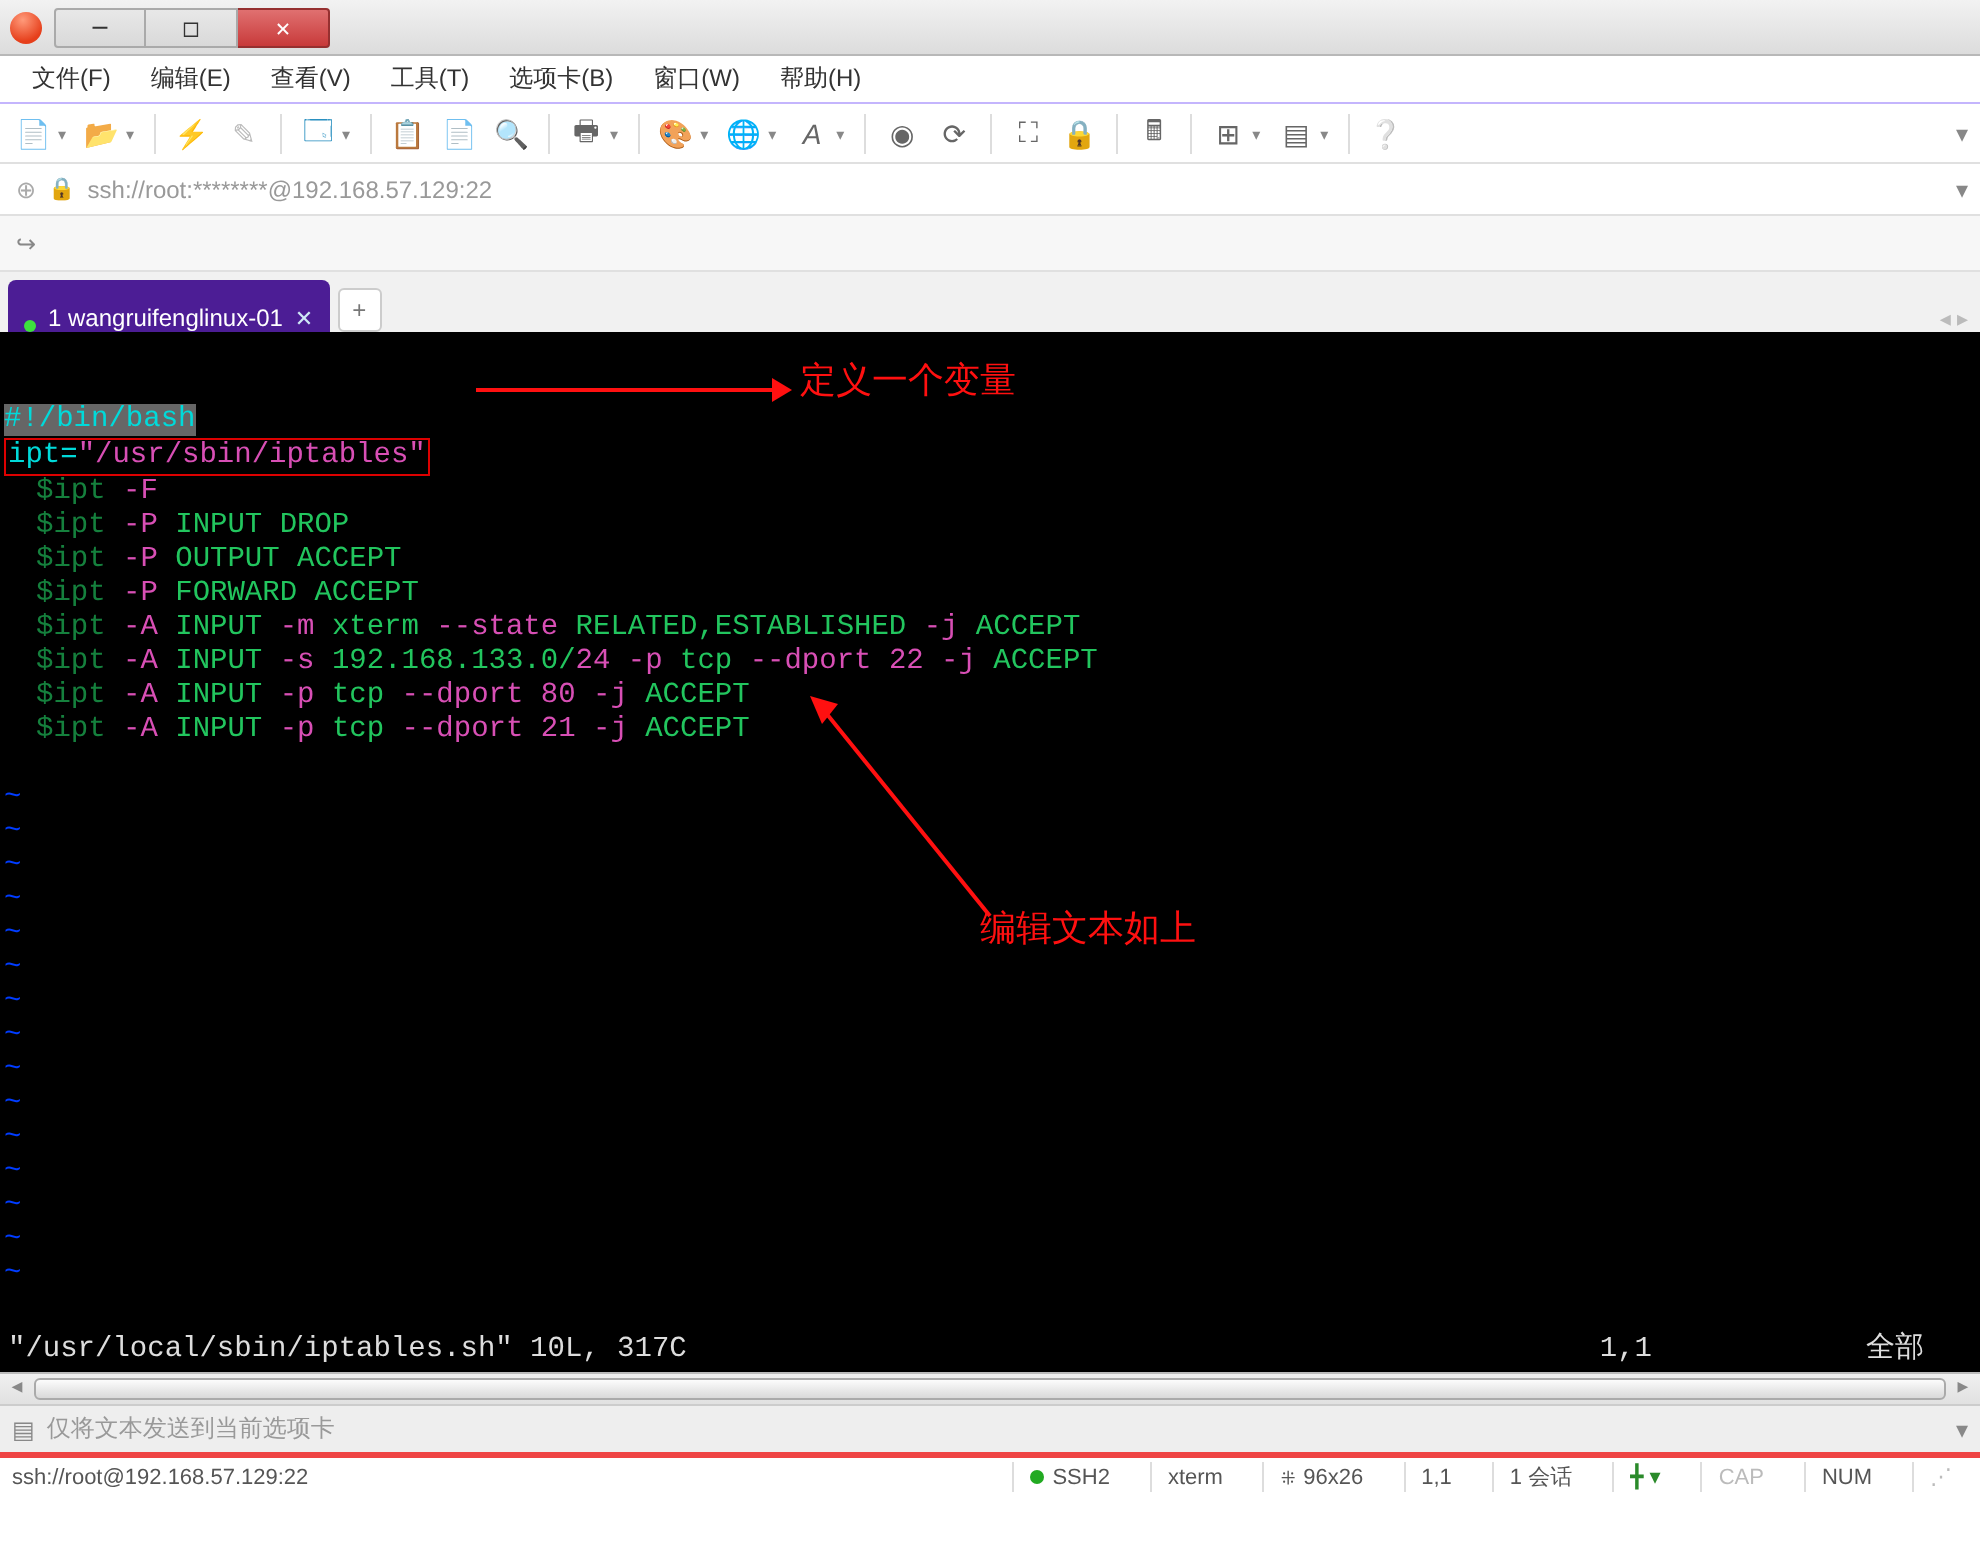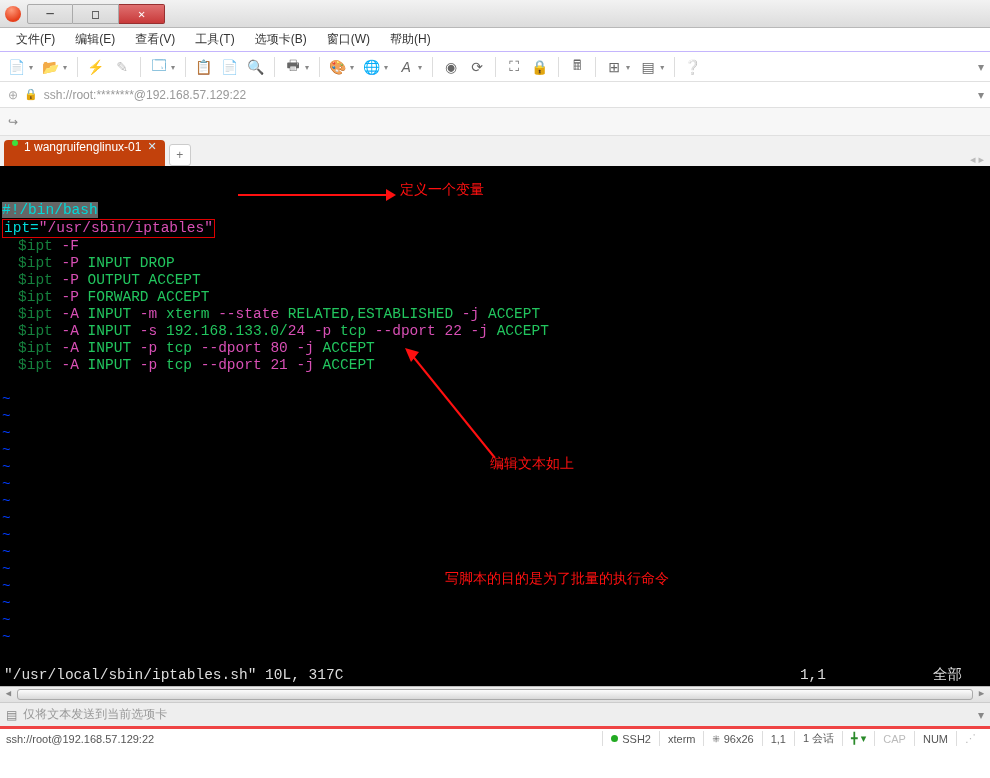--- a/index.html
+++ b/index.html
@@ -15,49 +15,49 @@
 .menubar { height: 24px; display: flex; align-items: center; padding: 0 8px; border-bottom: 1px solid #c4b5fd; gap: 4px; }
 .menubar span { padding: 2px 8px; color: #333; }
 .toolbar { height: 30px; display: flex; align-items: center; padding: 0 6px; gap: 4px; border-bottom: 1px solid #e0e0e0; position: relative;}
 .tb-btn { width: 22px; height: 22px; display:flex; align-items:center; justify-content:center; color:#666; font-size:14px;}
 .tb-sep { width:1px; height:20px; background:#ddd; margin:0 3px;}
 .tb-drop { font-size:8px; color:#888; position:relative; top:1px; left:-3px;}
 .addrbar { height: 26px; display: flex; align-items: center; padding: 0 8px; border-bottom: 1px solid #e0e0e0; color: #999; gap: 6px; position: relative;}
 .addrbar .lock { font-size: 11px; }
 .infobar { height: 28px; display: flex; align-items: center; padding: 0 8px; background: #f7f7f7; border-bottom: 1px solid #e0e0e0; color: #888; gap: 6px;}
 .tabrow { height: 30px; display: flex; align-items: flex-end; padding: 0 4px; background: #f1f1f1; position: relative;}
-.tab { height: 26px; display: flex; align-items: flex-start; padding: 0 8px; background: #c2410c; color: #fff; border-radius: 4px 4px 0 0; gap: 6px;}
+.tab { height: 26px; display: flex; align-items: flex-end; padding: 0 8px; background: #4c1d95; color: #fff; border-radius: 4px 4px 0 0; gap: 6px;}
 .tab .dot { width:6px; height:6px; background:#3de03d; border-radius:50%;}
 .tab .close-x { font-size:11px; color:#cfe9f7;}
 .addtab { width:22px; height:22px; display:flex; align-items:center; justify-content:center; border:1px solid #ccc; background:#fff; margin-left:4px; border-radius:3px; color:#777;}
 .tabrow .navr { position:absolute; right:6px; color:#bbb; font-size:11px;}
 .terminal { background: #000; color: #ccc; font-family: Consolas, "Courier New", monospace; font-size: 14.5px; line-height: 17px; position: relative; height: 536px; padding: 2px 2px; white-space: pre; overflow: hidden;}
 .term-inner { position: relative; }
 .c-shebang { color:#00dada; background:#666; }
 .c-var { color:#00dada; }
 .c-str { color:#d84fb5; }
 .c-ipt { color:#15803d;margin-left:16px; }
 .c-white { color:#22c55e; }
 .red-box { border:1px solid #d00; display:inline-block; padding:0 1px;}
-.annot { color:#ff1010; font-family:Liberation Mono, monospace; font-size:14px; position:absolute;}
+.annot { color:#ff1010; font-family:Liberation Serif, serif; font-size:18px; position:absolute;}
 .arrow { position:absolute; }
 .arrow .line { background:#ff1010; position:absolute;}
 .arrow .head { width:0; height:0; position:absolute; }
 .tilde { color:#003cff; }
 .vim-status { position:absolute; bottom:18px; left:4px; right:4px; color:#ddd; display:flex;}
 .vim-status .pos { position:absolute; right:160px;}
 .vim-status .all { position:absolute; right:24px;font-family:Liberation Mono, monospace;}
 .term-scrollh { position:absolute; left:0; right:0; bottom:0; height:16px; background:linear-gradient(#f0f0f0,#e1e1e1); border-top:1px solid #bbb;}
 .term-scrollh .thumb { position:absolute; left:17px; right:17px; top:2px; bottom:2px; background:linear-gradient(#fcfcfc,#d9d9d9); border:1px solid #aaa; border-radius:3px;}
 .term-scrollh .arr { position:absolute; top:0; bottom:0; width:17px; display:flex; align-items:center; justify-content:center; color:#888; font-size:9px;}
 .sendbar { height: 24px; background:#eee; border-top:1px solid #ccc; display:flex; align-items:center; padding:0 6px; color:#999; gap:6px;}
 .sendbar .icon { color:#888;}
 .sendbar .drop { margin-left:auto; color:#888;}
 .statusbar { height: 22px; border-top:3px solid #ef4444; display:flex; align-items:center; padding:0 6px; color:#555; font-size:11px;}
-.statusbar .cells { margin-left:auto; display:flex; gap:0;}
+.statusbar .cells { margin-left:auto; display:flex; gap:12px;}
 .statusbar .cell { border-left:1px solid #ddd; padding:0 8px; display:flex; align-items:center; gap:4px;}
 .status-dot { width:7px; height:7px; border-radius:50%; background:#2a2; display:inline-block;}
 </style>
 </head>
 <body>
 
 <div class="titlebar">
   <div class="logo"></div>
   <div class="winctl">
     <div class="min">─</div>
@@ -177,21 +177,20 @@
   </div>
   <div class="annot" style="top:16px; left:400px;">定义一个变量</div>
 
   
   <svg class="arrow" style="top:182px; left:405px; width:100px; height:120px;">
     <line x1="90" y1="110" x2="6" y2="6" stroke="#ff1010" stroke-width="2"></line>
     <polygon points="0,0 14,4 6,14" fill="#ff1010"></polygon>
   </svg>
   <div class="annot" style="top:290px; left:490px;">编辑文本如上</div>
 
-  <div class="annot" style="top:405px; left:445px;">写脚本的目的是为了批量的执行命令</div>
 
   <div class="vim-status">
     <span>"/usr/local/sbin/iptables.sh" 10L, 317C</span>
     <span class="pos">1,1</span>
     <span class="all">全部</span>
   </div>
 
   <div class="term-scrollh">
     <div class="arr" style="left:0">◀</div>
     <div class="thumb"></div>

